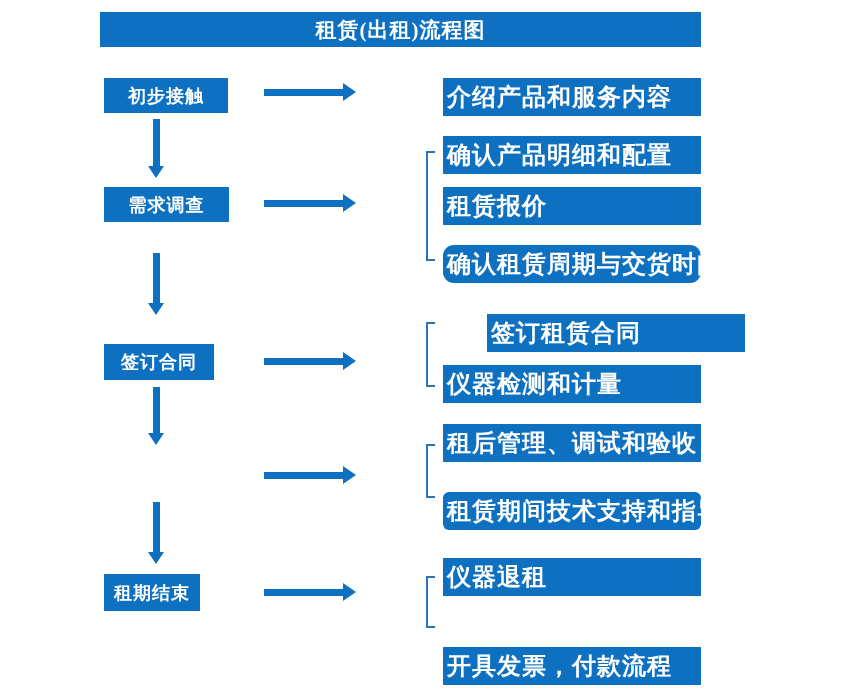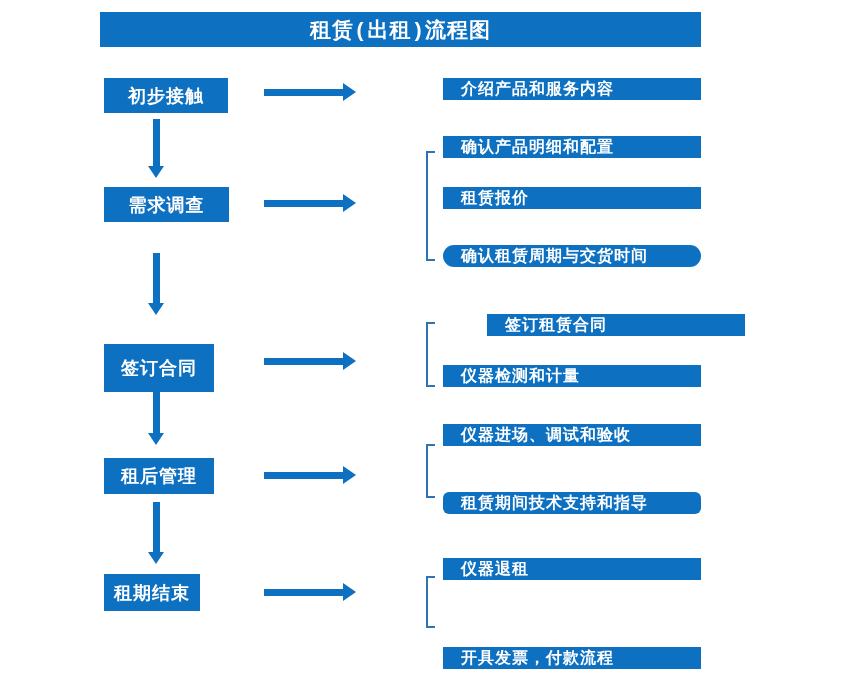--- a/index.html
+++ b/index.html
@@ -7,21 +7,21 @@
     --bracket-blue: #2e74b5;
     --text-white: #ffffff;
     --page-bg: #ffffff;
   }
   html, body { margin: 0; padding: 0; background: #ffffff; }
   .canvas {
     position: relative;
     width: 844px;
     height: 688px;
     background: var(--page-bg);
-    font-family: Liberation Mono, monospace;
+    font-family: Liberation Serif, serif;
     font-weight: bold;
     overflow: hidden;
   }
   .box {
     position: absolute;
     background: var(--box-blue);
     color: var(--text-white);
     display: flex;
     align-items: center;
     box-sizing: border-box;
@@ -33,23 +33,23 @@
     font-size: 21px;
     letter-spacing: 1px;
   }
   .lbox {
     left: 104px;
     justify-content: center;
     font-size: 18px;
     letter-spacing: 1px;
   }
   .rbox {
-    left: 443px; width: 258px; height: 22px;
-    padding-left: 18px;
-    font-size: 16px;
+    left: 443px; width: 258px; height: 38px;
+    padding-left: 4px;
+    font-size: 24px;
     letter-spacing: 1px;
   }
   
   .harrow { position: absolute; left: 264px; width: 92px; height: 18px; }
   .harrow .shaft {
     position: absolute; left: 0; top: 6px; width: 80px; height: 7px;
     background: var(--box-blue);
   }
   .harrow .hhead {
     position: absolute; left: 79px; top: 0; width: 0; height: 0;
@@ -80,22 +80,21 @@
 </style>
 </head>
 <body>
 
 <div class="canvas">
 
   <div class="box titlebar">租赁(出租)流程图</div>
 
   <div class="box lbox" style="top:78px;  width:124px; height:35px;">初步接触</div>
   <div class="box lbox" style="top:187px; width:125px; height:35px;">需求调查</div>
-  <div class="box lbox" style="top:344px; width:110px; height:48px;">签订合同</div>
-  <div class="box lbox" style="top:458px; width:110px; height:36px;">租后管理</div>
+  <div class="box lbox" style="top:344px; width:110px; height:36px;">签订合同</div>
   <div class="box lbox" style="top:574px; width:96px; height:37px;">租期结束</div>
 
   <div class="varrow" style="top:119px; height:59px;">
       <div class="shaft"></div>
       <div class="vhead"></div>
     </div>
   <div class="varrow" style="top:253px; height:62px;">
       <div class="shaft"></div>
       <div class="vhead"></div>
     </div>
@@ -133,18 +132,18 @@
   <div class="bracket" style="top:322px; height:65px;"></div>
   <div class="bracket" style="top:444px; height:54px;"></div>
   <div class="bracket" style="top:576px; height:52px;"></div>
 
   <div class="box rbox" style="top:78px;">介绍产品和服务内容</div>
   <div class="box rbox" style="top:136px;">确认产品明细和配置</div>
   <div class="box rbox" style="top:187px;">租赁报价</div>
   <div class="box rbox" style="top:245px;border-radius:11px;">确认租赁周期与交货时间</div>
   <div class="box rbox" style="top:314px;margin-left:44px;">签订租赁合同</div>
   <div class="box rbox" style="top:365px;">仪器检测和计量</div>
-  <div class="box rbox" style="top:424px;">仪器进场、调试和验收</div>
+  <div class="box rbox" style="top:424px;">租后管理、调试和验收</div>
   <div class="box rbox" style="top:492px;border-radius:6px;">租赁期间技术支持和指导</div>
   <div class="box rbox" style="top:558px;">仪器退租</div>
   <div class="box rbox" style="top:608px;margin-top:39px;">开具发票，付款流程</div>
 
 </div>
 
 </body></html>

